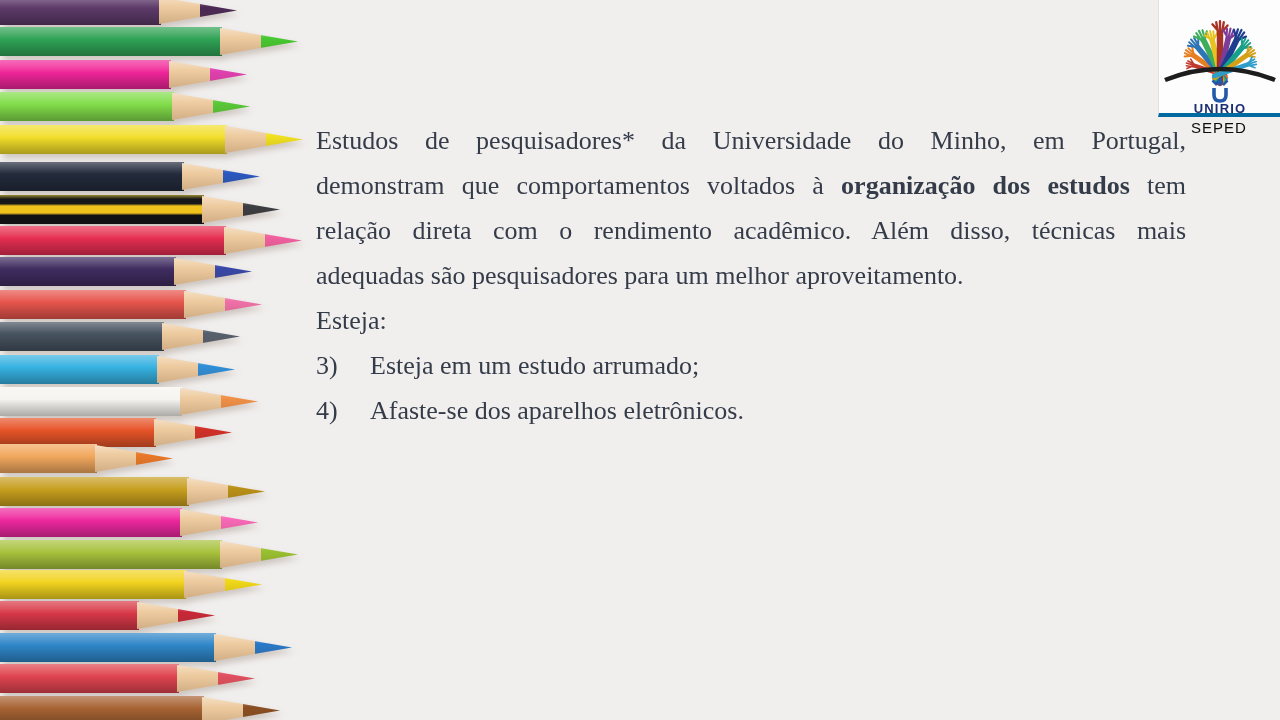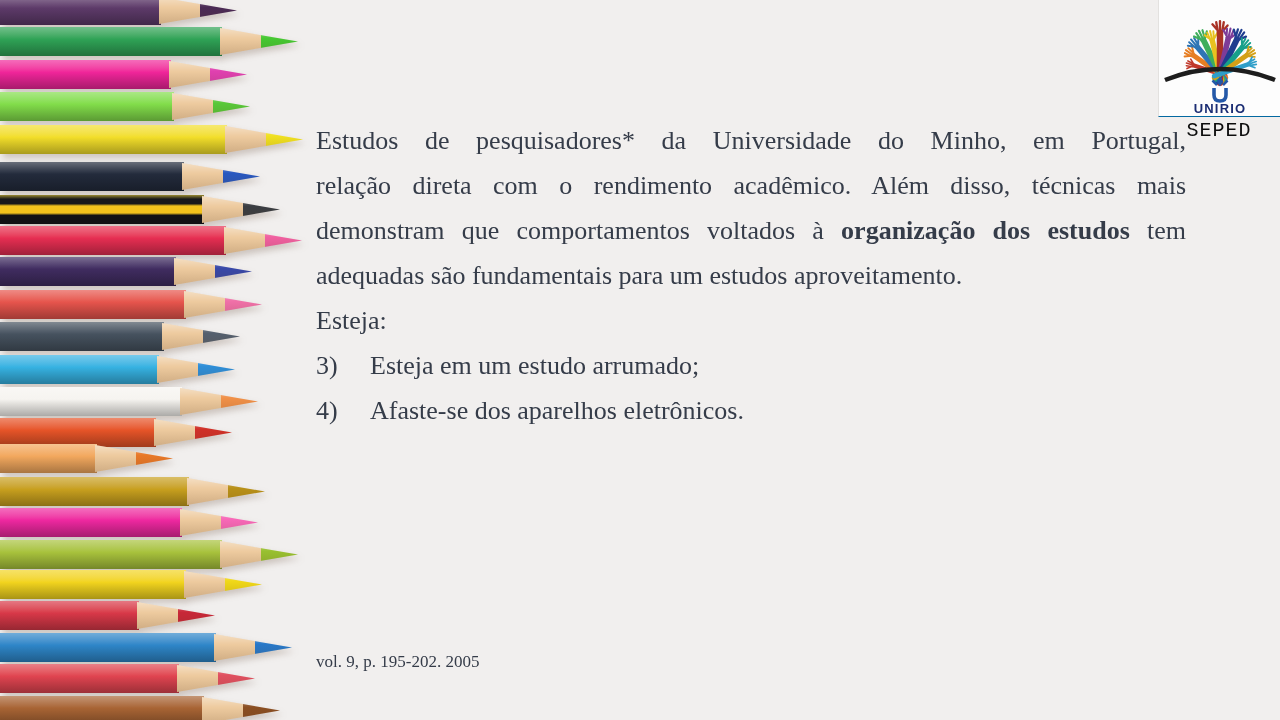--- a/index.html
+++ b/index.html
@@ -34,36 +34,36 @@
     clip-path: polygon(0 0, 0 100%, 100% 50%);
     background:
       linear-gradient(180deg, rgba(255,255,255,.38), rgba(255,255,255,0) 38%, rgba(90,55,25,.20) 100%),
       linear-gradient(90deg, var(--wood, #eecb9f) 0 53%, var(--lead) 53% 100%);
   }
 
   
   .logo-box {
     position:absolute; right:0; top:0; width:122px; height:117px;
     background:#fdfdfd;
-    border-left:1px solid #e3e1df; border-bottom:1px solid #0369a1;
+    border-left:1px solid #e3e1df; border-bottom:4px solid #0369a1;
   }
   .logo-box svg { display:block; width:122px; height:117px; }
   .logo-arc { stroke:#1d1d1d; stroke-width:4.5; fill:none; }
   .crown-fill { fill: var(--unirio-blue, #2458a8); }
   .crown-stroke { stroke: var(--unirio-blue, #2458a8); fill:none; }
   .unirio-text {
     fill: var(--unirio-navy, #1b2d73);
     font-family:"Liberation Sans", sans-serif;
     font-weight:bold; font-size:13px; letter-spacing:1.2px;
   }
   .seped {
     position:absolute; top:119px; left:1158px; width:122px;
     text-align:center;
-    font-family:Liberation Mono, monospace;
-    font-size:20px; letter-spacing:1px;
+    font-family:Liberation Sans, sans-serif;
+    font-size:15px; letter-spacing:1px;
     color: var(--seped, #0d0d0d);
   }
 
   
   .content {
     position:absolute; left:316px; top:118px; width:870px;
     color: var(--text, #353c49);
     font-size:26px; line-height:45px;
   }
   .jline { display:block; text-align:justify; text-align-last:justify; }
@@ -205,30 +205,29 @@
         <path class="crown-stroke" d="M55,88 L55,95 Q55,101 61,101 Q67,101 67,95 L67,88" stroke-width="3.6"></path>
       </g>
       <text class="unirio-text" x="61" y="113" text-anchor="middle">UNIRIO</text>
     </svg>
   </div>
   <div class="seped">SEPED</div>
 
   <div class="content">
     <div class="para">
       <span class="jline">Estudos de pesquisadores* da Universidade do Minho, em Portugal,</span>
+      <span class="jline"><span>demonstram que comportamentos voltados à </span><b>organização dos estudos</b><span> tem</span></span>
       <span class="jline">relação direta com o rendimento acadêmico. Além disso, técnicas mais</span>
-      <span class="jline"><span>demonstram que comportamentos voltados à </span><b>organização dos estudos</b><span> tem</span></span>
-      <span class="pline">adequadas são fundamentais para um estudos aproveitamento.</span>
+      <span class="pline">adequadas são pesquisadores para um melhor aproveitamento.</span>
     </div>
     <div class="pline">Esteja:</div>
     <div class="tip">
       <span class="tip-num">3)</span><span class="tip-text">Esteja em um estudo arrumado;</span>
     </div>
     <div class="tip">
       <span class="tip-num">4)</span><span class="tip-text">Afaste-se dos aparelhos eletrônicos.</span>
     </div>
   </div>
 
   <div class="footnote">
-    <div>vol. 9, p. 195-202. 2005</div>
   </div>
 
 </div>
 
 </body></html>

